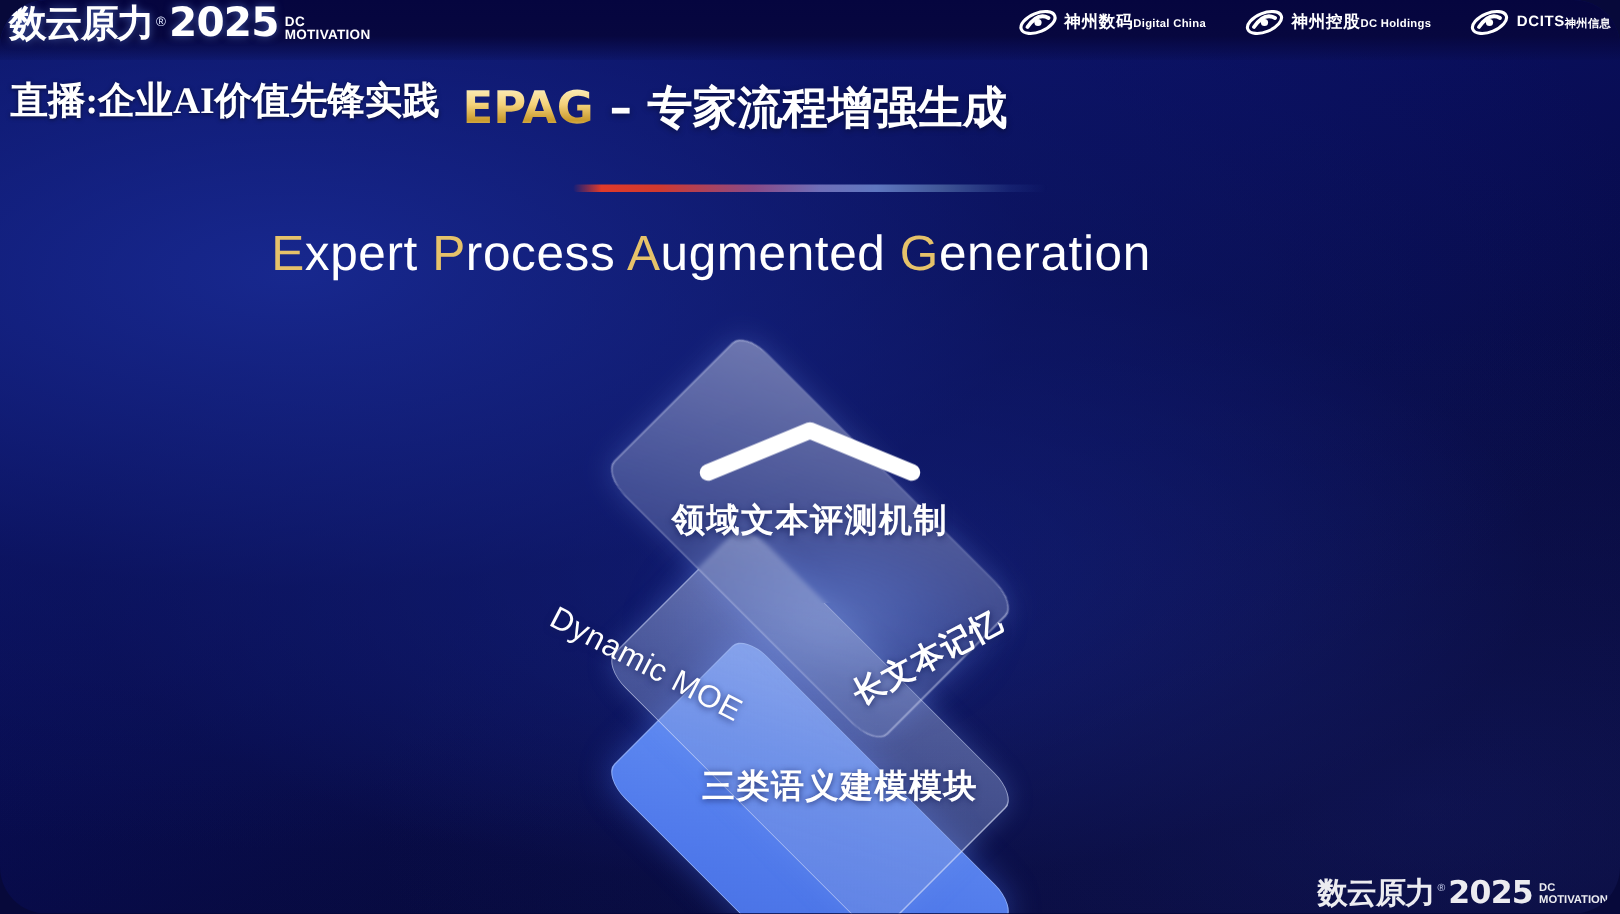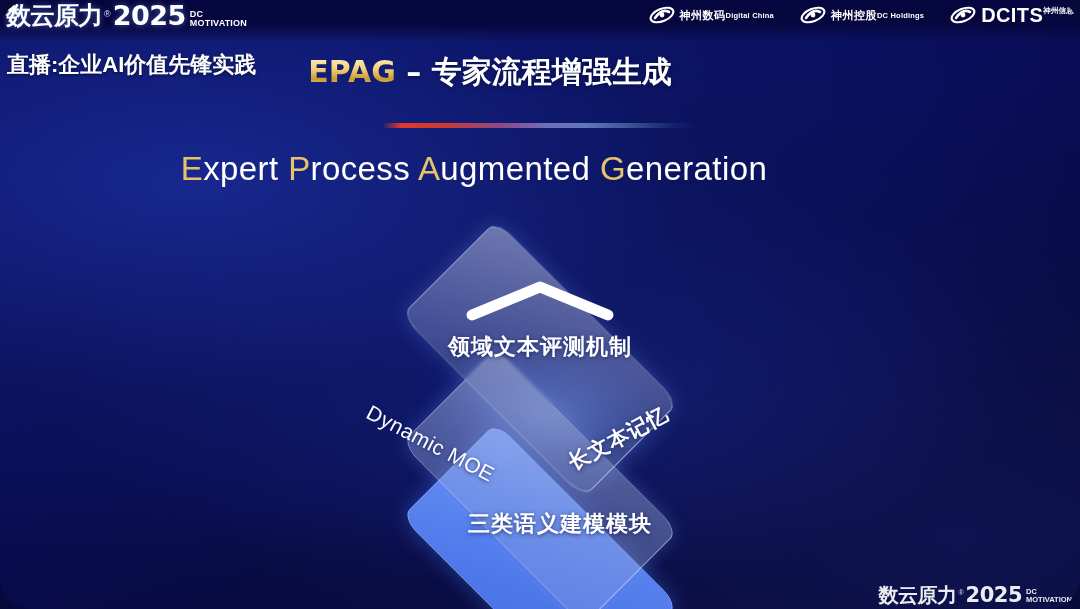--- a/index.html
+++ b/index.html
@@ -38,33 +38,33 @@
     font-family:"DejaVu Sans","Liberation Sans",sans-serif;
     font-size:27px;font-weight:bold;color:#ffffff;letter-spacing:-0.5px;line-height:28px;
     text-shadow:0 0 6px rgba(120,160,255,0.5);
   }
   .brand-dcm{display:flex;flex-direction:column;line-height:9px;margin:0 0 2px 2px;}
   .brand-dc{font-size:9px;font-weight:bold;color:#ffffff;letter-spacing:0.3px;}
   .brand-mot{font-size:9px;font-weight:bold;color:#ffffff;letter-spacing:0.2px;}
 
   .live-title{
     position:absolute;left:7px;top:50px;
-    font-family:Liberation Sans, sans-serif;
-    font-size:22px;font-weight:bold;color:#ffffff;letter-spacing:0px;
+    font-family:Liberation Serif, serif;
+    font-size:25px;font-weight:bold;color:#ffffff;letter-spacing:0px;
     text-shadow:0 1px 3px rgba(0,0,0,0.55);
   }
 
   
   .logos{position:absolute;right:6px;top:4px;display:flex;align-items:center;gap:26px;}
   .logo{display:flex;align-items:center;gap:5px;}
   .logo-mark{width:26px;height:22px;position:relative;flex:none;}
   .logo-txt{display:flex;line-height:1;}
   .logo-cn{font-size:11px;font-weight:bold;color:#ffffff;letter-spacing:0.5px;white-space:nowrap;}
   .logo-en{font-size:7.5px;font-weight:bold;color:#ffffff;letter-spacing:0.2px;white-space:nowrap;margin-top:2px;}
-  .logo-big{font-size:20px;font-weight:bold;color:#ffffff;letter-spacing:0.4px;}
+  .logo-big{font-size:10px;font-weight:bold;color:#ffffff;letter-spacing:0.4px;}
 
   
   .epag-head{
     position:absolute;left:0;top:52px;width:980px;text-align:center;
     font-family:"DejaVu Sans","Liberation Sans",sans-serif;
     font-size:30px;font-weight:bold;white-space:nowrap;
   }
   .epag-gold{
     background:linear-gradient(180deg,#fff6d0 0%,#f4d27a 42%,#c99b2e 72%,#f6e2a6 100%);
     -webkit-background-clip:text;background-clip:text;color:transparent;

